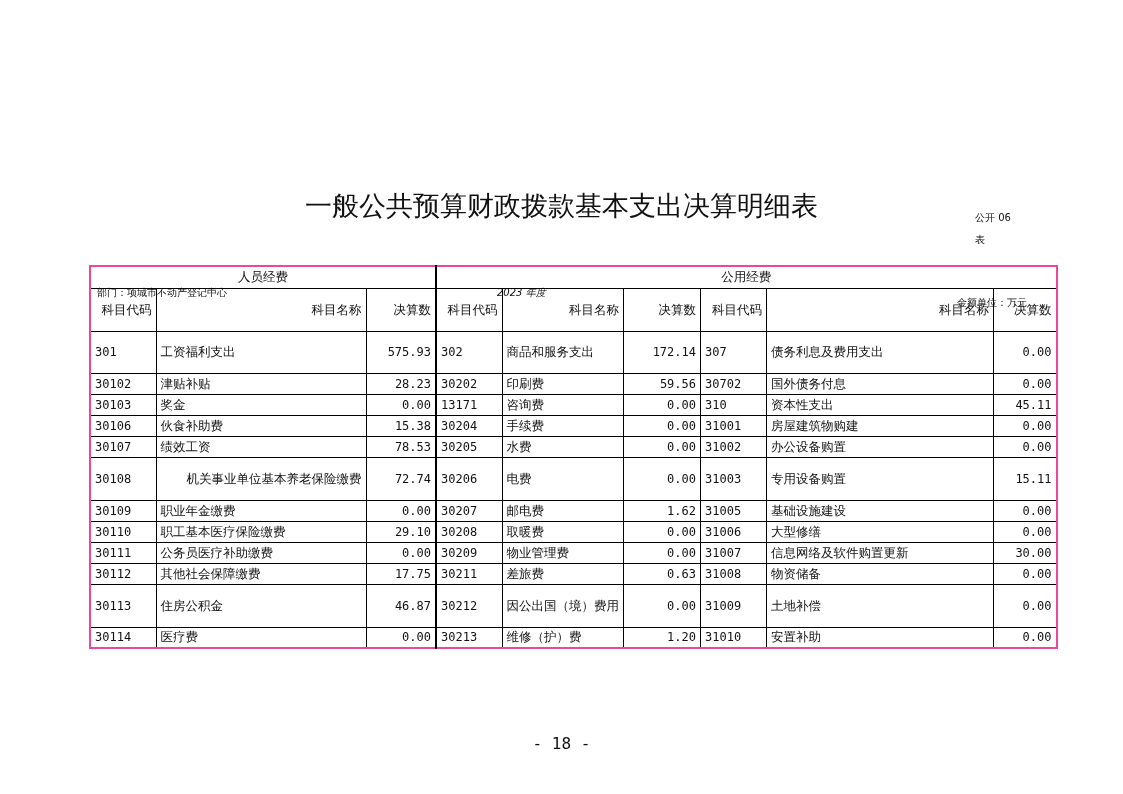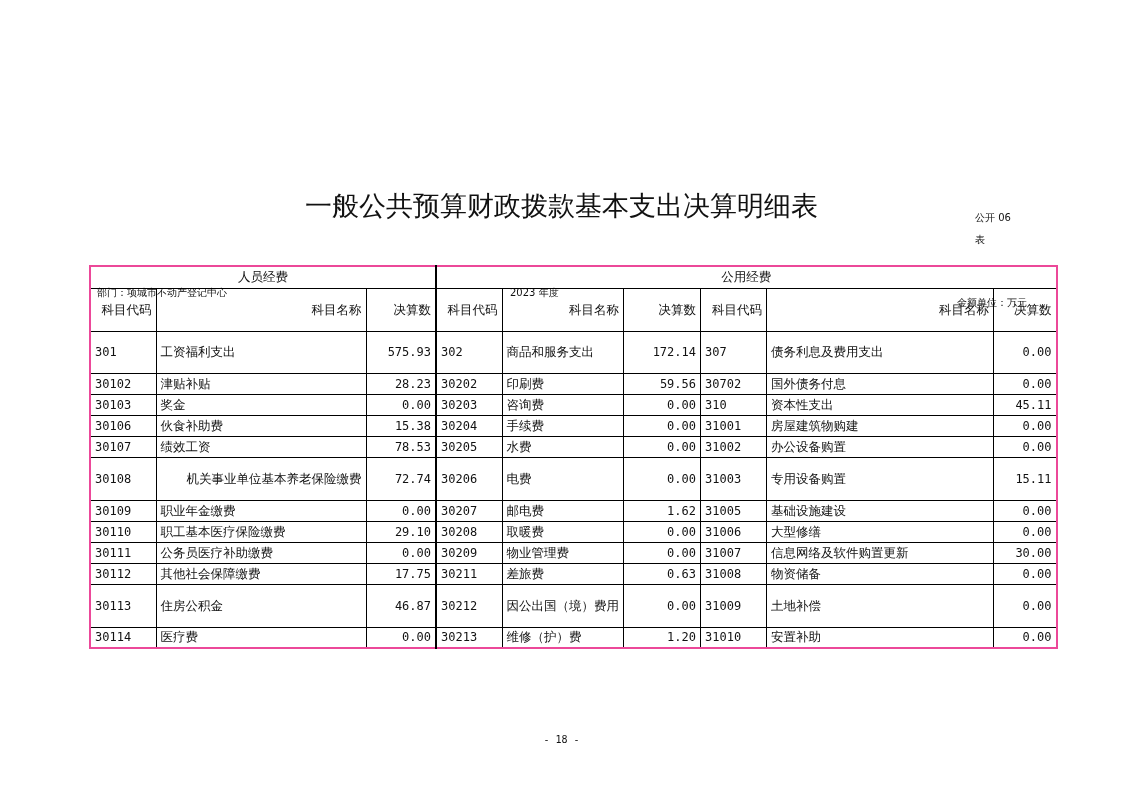--- a/index.html
+++ b/index.html
@@ -16,21 +16,21 @@
     .form-no {
       position: absolute; left: 975px; top: 207px; width: 50px;
       font-size: 10px; line-height: 22px;
     }
     .meta-row {
       position: absolute; left: 97px; width: 930px; top: 250px; height: 13px;
       font-size: 10px;
       margin-top: 36px;
     }
     .meta-row .dept { position: absolute; left: 0; top: 0; }
-    .meta-row .year { position: absolute; left: 413px; top: 0; }
+    .meta-row .year { position: absolute; left: 400px; top: 0; font-style: italic; }
     .meta-row .unit { position: absolute; right: 0; top: 10px; }
 
     table.detail {
       position: absolute; left: 89px; top: 265px;
       border-collapse: collapse; table-layout: fixed;
       font-size: 12.5px;
     }
     table.detail td {
       border: 1px solid #000; padding: 0 4px; vertical-align: middle;
       overflow: hidden; white-space: nowrap; line-height: 16px;
@@ -40,21 +40,21 @@
     td.num { text-align: right; font-family: "DejaVu Sans Mono", "Liberation Mono", monospace; font-size: 12px; }
     td.hdr { text-align: right; white-space: normal; }
     td.group { text-align: center; }
     td.name-l1 { padding-left: 4px; }
     td.name-l2 { padding-left: 18px; }
     td.wrap { white-space: normal; }
     .thick-right { border-right: 2px solid #000 !important; }
     .thick-bottom td { border-bottom: 2px solid #000; }
     .page-no {
       position: absolute; left: 0; width: 1123px; top: 734px;
-      text-align: center; font-size: 10px; font-family: "DejaVu Sans Mono", monospace;
+      text-align: center; font-size: 16px; font-family: "DejaVu Sans Mono", monospace;
     }
   </style>
 </head>
 <body>
 
 <div class="title">一般公共预算财政拨款基本支出决算明细表</div>
 
 <div class="form-no">
   <div>公开 06</div>
   <div>表</div>
@@ -114,21 +114,21 @@
     <td class="name-l2">印刷费</td>
     <td class="num">59.56</td>
     <td class="code">30702</td>
     <td class="name-l2">国外债务付息</td>
     <td class="num">0.00</td>
   </tr>
   <tr style="height:21px">
     <td class="code">30103</td>
     <td class="name-l2">奖金</td>
     <td class="num thick-right">0.00</td>
-    <td class="code">30203</td>
+    <td class="code">13171</td>
     <td class="name-l2">咨询费</td>
     <td class="num">0.00</td>
     <td class="code">310</td>
     <td class="name-l1">资本性支出</td>
     <td class="num">45.11</td>
   </tr>
   <tr style="height:21px">
     <td class="code">30106</td>
     <td class="name-l2">伙食补助费</td>
     <td class="num thick-right">15.38</td>

